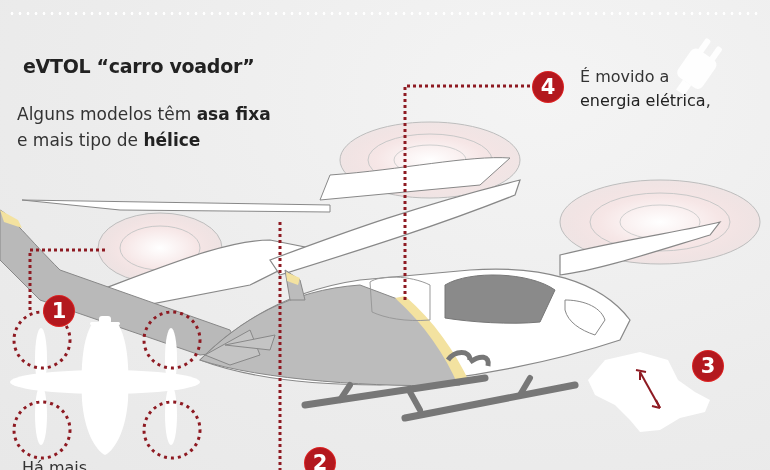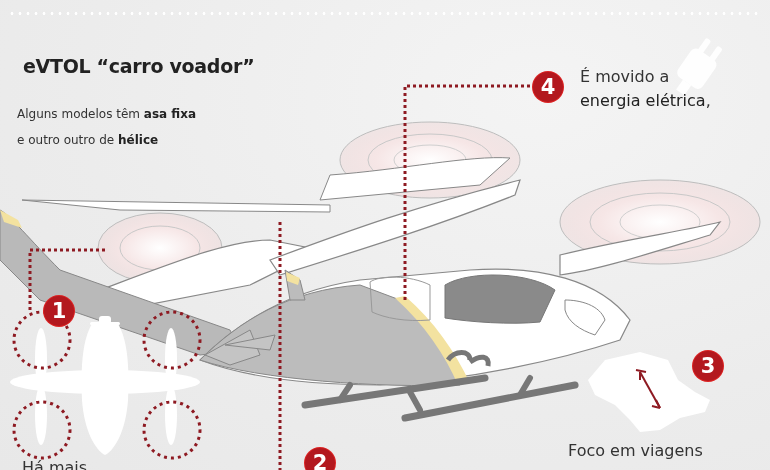--- a/index.html
+++ b/index.html
@@ -2,21 +2,21 @@
 <html><head>
 <meta charset="utf-8">
 <style>
   html,body{margin:0;padding:0;}
   body{width:770px;height:470px;overflow:hidden;background:#efefef;font-family:"DejaVu Sans","Liberation Sans",sans-serif;position:relative;color:#2a2a2a;}
   .canvas{position:absolute;left:0;top:0;width:770px;height:470px;overflow:hidden;
     background:radial-gradient(ellipse at 70% 20%,#f4f4f4 0%,#ececec 60%,#e8e8e8 100%);}
   .top-dots{position:absolute;left:8px;top:12px;width:752px;height:3px;
     background-image:radial-gradient(circle,#ffffff 1.3px,transparent 1.6px);background-size:8px 3px;}
   .title{position:absolute;left:17px;top:55px;font-size:19px;font-weight:bold;color:#222;letter-spacing:-0.3px;margin-left:6px;}
-  .intro{position:absolute;left:17px;top:101px;font-size:12px;line-height:26px;color:#333;width:300px;}
+  .intro{position:absolute;left:17px;top:101px;font-size:17px;line-height:26px;color:#333;width:300px;}
   .intro b{font-weight:bold;color:#222;}
   .f4{position:absolute;left:580px;top:65px;font-size:16px;line-height:24px;color:#333;width:190px;}
   .f4 b{font-weight:normal;color:#222;}
   .f3{position:absolute;left:568px;top:441px;font-size:16px;color:#333;}
   .fcut{position:absolute;left:22px;top:458px;font-size:16px;color:#333;}
   .badge{position:absolute;width:30px;height:30px;border-radius:50%;background:#b3181e;color:#fff;
     font-weight:bold;font-size:21px;line-height:30px;text-align:center;box-shadow:0 0 0 1px #d22;}
   svg{position:absolute;left:0;top:0;}
 </style>
 </head>
@@ -112,29 +112,28 @@
       <path d="M640,372 L660,408" stroke="#8e1a22" stroke-width="2"></path>
       <path d="M636,370 L646,372 M640,372 L640,380" stroke="#8e1a22" stroke-width="2"></path>
       <path d="M660,408 L656,400 M660,408 L652,406" stroke="#8e1a22" stroke-width="2"></path>
     </g>
   </svg>
 
   <div class="title">eVTOL “carro voador”</div>
 
   <div class="intro">
     <span>Alguns modelos têm </span><b>asa fixa</b><br>
-    <span>e outro outro de </span><b>hélice</b>
+    <span>e mais tipo de </span><b>hélice</b>
   </div>
 
   <div class="badge" style="left:44px;top:296px;">1</div>
   <div class="badge" style="left:305px;top:448px;">2</div>
   <div class="badge" style="left:693px;top:351px;">3</div>
   <div class="badge" style="left:533px;top:72px;">4</div>
 
   <div class="f4">
     <span>É movido a</span><br>
     <b>energia elétrica</b><span>,</span><br>
     <br>
   </div>
 
-  <div class="f3">Foco em viagens</div>
   <div class="fcut">Há mais ...</div>
 </div>
 
 </body></html>

